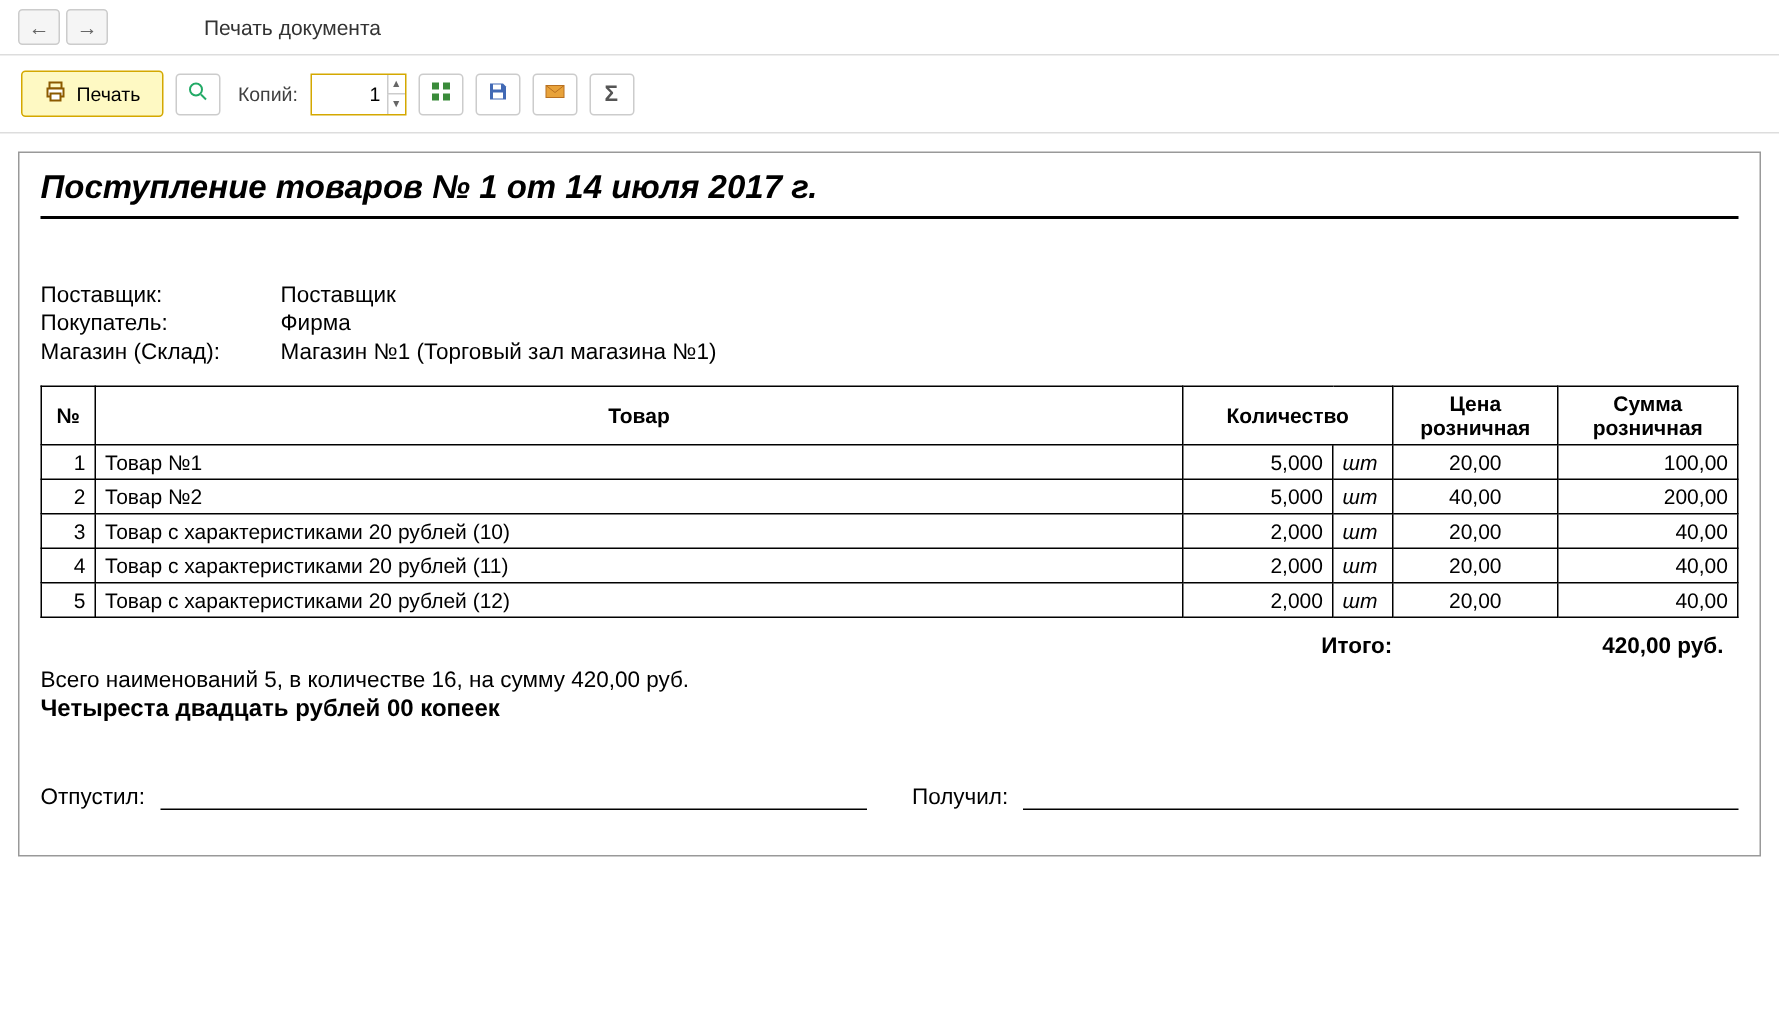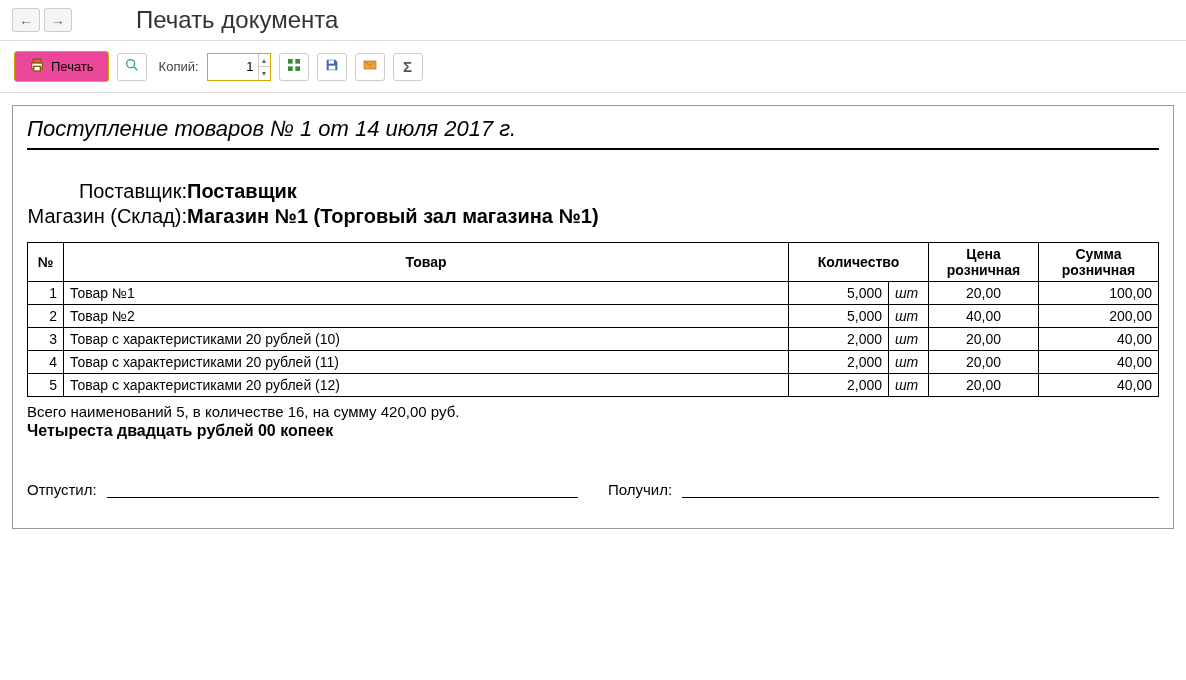--- a/index.html
+++ b/index.html
@@ -23,33 +23,33 @@
       background: #f5f5f5;
       border-radius: 3px;
       display: flex;
       align-items: center;
       justify-content: center;
       cursor: pointer;
       font-size: 14px;
       color: #666;
     }
     .page-title {
-      font-size: 24px;
+      font-size: 14px;
       margin-left: 60px;
       color: #333;
     }
     .toolbar {
       display: flex;
       align-items: center;
       gap: 8px;
       padding: 10px 14px;
       border-bottom: 1px solid #ddd;
     }
     .print-btn {
-      background: #ec4899;
+      background: #fef9c3;
       border: 1px solid #d4a800;
       border-radius: 3px;
       padding: 5px 14px;
       display: flex;
       align-items: center;
       gap: 6px;
       cursor: pointer;
       font-size: 13px;
     }
     .tb-btn {
@@ -103,39 +103,38 @@
     }
     .spinner-btns span:first-child { border-bottom: 1px solid #ccc; }
     .document {
       margin: 12px;
       border: 1px solid #999;
       padding: 10px 14px 30px;
     }
     .doc-title {
       font-size: 22px;
       font-style: italic;
-      font-weight: normal;
+      font-weight: bold;
       border-bottom: 2px solid #000;
       padding-bottom: 6px;
-      margin-bottom: 30px;
+      margin-bottom: 42px;
     }
     .info-block {
       margin-bottom: 14px;
     }
     .info-row {
       display: flex;
       margin-bottom: 2px;
-      font-size: 20px;
-      text-align: right;
+      font-size: 15px;
     }
     .info-label {
       width: 160px;
     }
     .info-value {
-      font-weight: bold;
+      font-weight: normal;
     }
     table.goods {
       width: 100%;
       border-collapse: collapse;
       margin-top: 6px;
     }
     table.goods th, table.goods td {
       border: 1px solid #000;
       padding: 3px 6px;
       font-size: 14px;
@@ -270,20 +269,24 @@
 
 <div class="document">
   <div class="doc-title">Поступление товаров № 1 от 14 июля 2017 г.</div>
 
   <div class="info-block">
     <div class="info-row">
       <div class="info-label">Поставщик:</div>
       <div class="info-value">Поставщик</div>
     </div>
     <div class="info-row">
+      <div class="info-label">Покупатель:</div>
+      <div class="info-value">Фирма</div>
+    </div>
+    <div class="info-row">
       <div class="info-label">Магазин (Склад):</div>
       <div class="info-value">Магазин №1 (Торговый зал магазина №1)</div>
     </div>
   </div>
 
   <table class="goods">
     <thead>
       <tr>
         <th class="col-num">№</th>
         <th class="col-name">Товар</th>
@@ -329,20 +332,24 @@
           <td class="col-num">5</td>
           <td class="col-name">Товар с характеристиками 20 рублей (12)</td>
           <td class="col-qty">2,000</td>
           <td class="col-unit">шт</td>
           <td class="col-price">20,00</td>
           <td class="col-sum">40,00</td>
         </tr>
       </tbody>
   </table>
 
+  <div class="totals-row">
+    <span>Итого:</span>
+    <span>420,00 руб.</span>
+  </div>
 
   <div class="summary-text">Всего наименований 5, в количестве 16, на сумму 420,00 руб.</div>
   <div class="amount-words">Четыреста двадцать рублей 00 копеек</div>
 
   <div class="signatures">
     <div class="sig-block">
       <span>Отпустил:</span>
       <div class="sig-line"></div>
     </div>
     <div class="sig-block">

